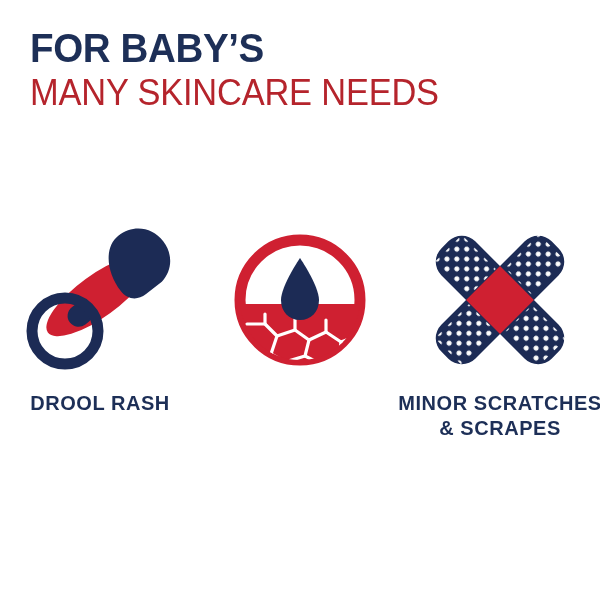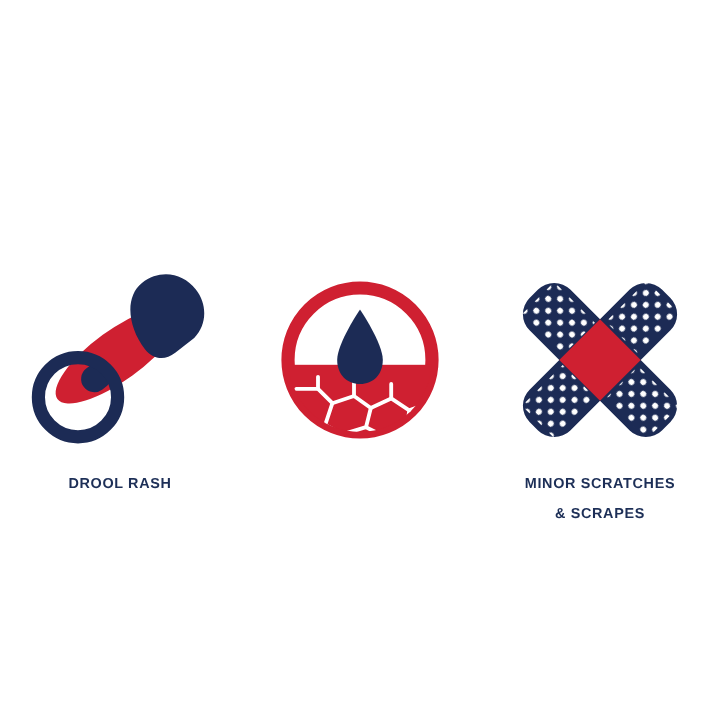--- a/index.html
+++ b/index.html
@@ -74,37 +74,41 @@
     display: flex;
     align-items: center;
     justify-content: center;
   }
   .icon-label {
     margin-top: 18px;
     text-align: center;
     color: #1d2f57;
     font-family: "Liberation Sans", sans-serif;
     font-weight: 600;
-    font-size: 12px;
+    font-size: 20px;
     line-height: 25px;
     letter-spacing: 0.55px;
     text-transform: uppercase;
     white-space: pre-line;
     width: 215px;
   }
   .col-1 .icon-label { width: 190px; }
   .col-3 .icon-label { width: 225px; }
 
   svg { display: block; }
 </style>
 </head>
 <body>
 
 <div class="canvas">
 
+  <div class="headline">
+    <div class="headline-line1">FOR BABY’S</div>
+    <div class="headline-line2">MANY SKINCARE NEEDS</div>
+  </div>
 
   <div class="icon-row">
 
     <div class="icon-col col-1">
       <div class="icon-art">
         <svg width="160" height="145" viewBox="0 0 160 145" aria-hidden="true">
 
           <g transform="rotate(-36 78 68)">
             <ellipse cx="78" cy="68" rx="62" ry="21" fill="#cf2031"></ellipse>
           </g>

